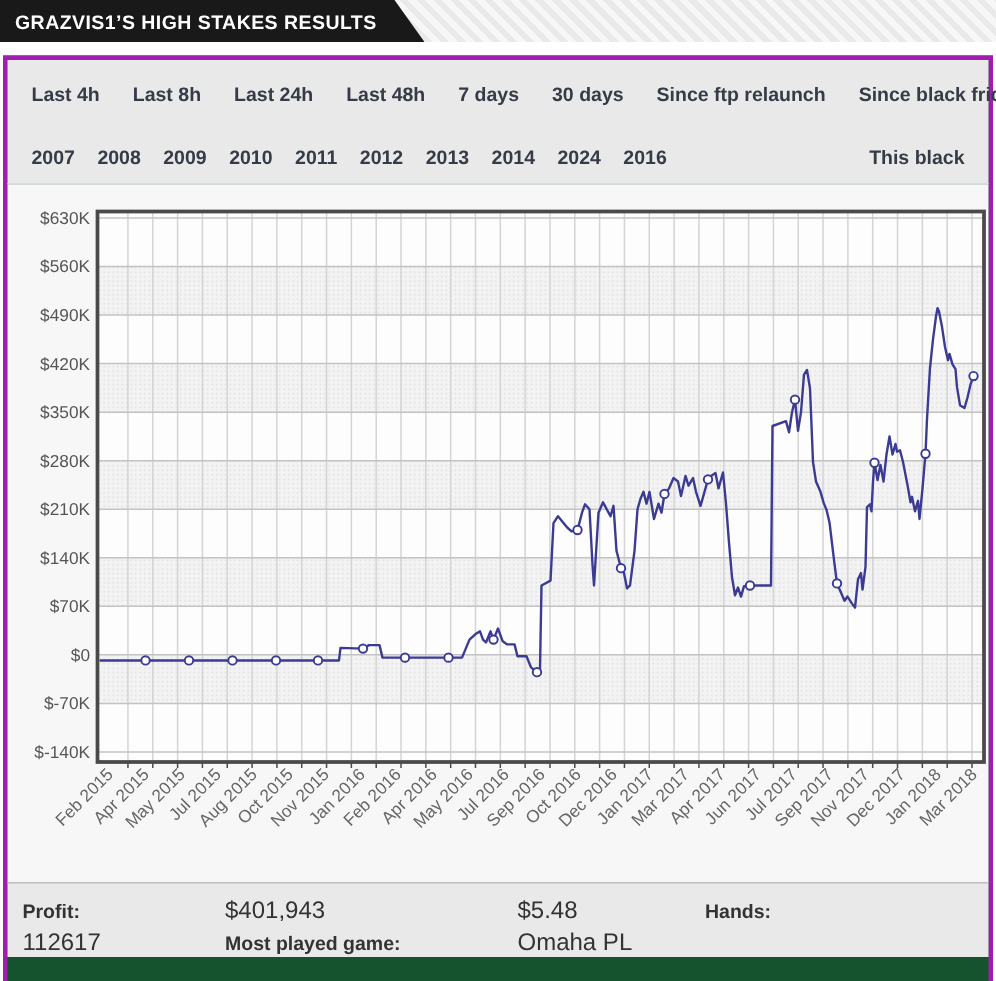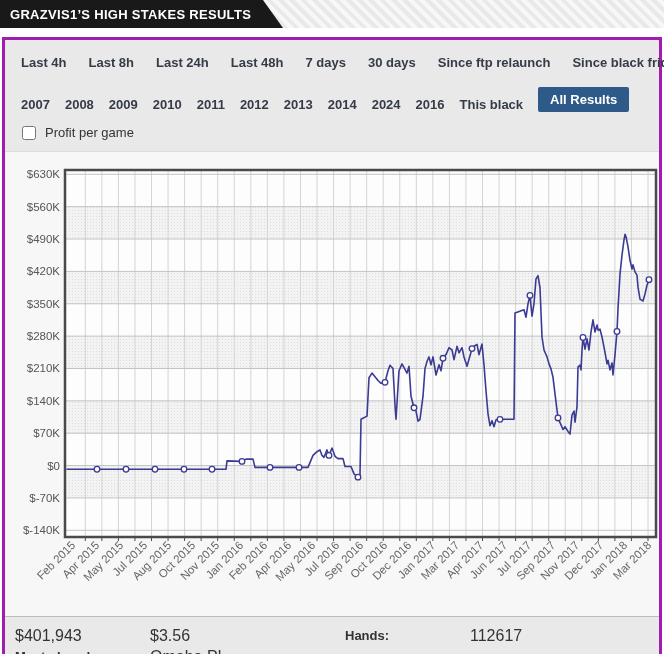--- a/index.html
+++ b/index.html
@@ -58,26 +58,21 @@
         <span class="year-btn">2008</span>
         <span class="year-btn">2009</span>
         <span class="year-btn">2010</span>
         <span class="year-btn">2011</span>
         <span class="year-btn">2012</span>
         <span class="year-btn">2013</span>
         <span class="year-btn">2014</span>
         <span class="year-btn">2024</span>
         <span class="year-btn">2016</span>
         <span class="year-btn push">This black</span>
-        <span class="year-btn active">All Results</span>
       </div>
-    <div class="check-row">
-      <input type="checkbox" style="">
-      <span>Profit per game</span>
-    </div>
   </div>
 
   <div class="chart-wrap">
     <svg id="chart" width="658" height="460">
         <defs>
           <pattern id="dotband" width="3" height="3" patternUnits="userSpaceOnUse">
             <rect width="3" height="3" fill="#f3f3f3"></rect>
             <rect x="1" y="1" width="1" height="1" fill="#dddddd"></rect>
           </pattern>
         </defs>
@@ -225,20 +220,21 @@
         <circle cx="495" cy="267.33896103896103" r="2.8" fill="#fff" stroke="#3b3b94" stroke-width="1.3"></circle>
         <circle cx="525" cy="143.43246753246754" r="2.8" fill="#fff" stroke="#3b3b94" stroke-width="1.3"></circle>
         <circle cx="553" cy="265.951948051948" r="2.8" fill="#fff" stroke="#3b3b94" stroke-width="1.3"></circle>
         <circle cx="578" cy="185.5051948051948" r="2.8" fill="#fff" stroke="#3b3b94" stroke-width="1.3"></circle>
         <circle cx="612" cy="179.4948051948052" r="2.8" fill="#fff" stroke="#3b3b94" stroke-width="1.3"></circle>
         <circle cx="644" cy="127.71298701298701" r="2.8" fill="#fff" stroke="#3b3b94" stroke-width="1.3"></circle>
       </svg>
   </div>
 
   <div class="stats">
+    <span class="stat-label">Profit:</span>
     <span class="stat-value">$401,943</span>
-    <span class="stat-value">$3.56</span>
+    <span class="stat-value">$5.48</span>
     <span class="stat-label">Hands:</span>
     <span class="stat-value">112617</span>
     <span class="stat-label">Most played game:</span>
     <span class="stat-value">Omaha PL</span>
   </div>
 </div>
 
 </body></html>

